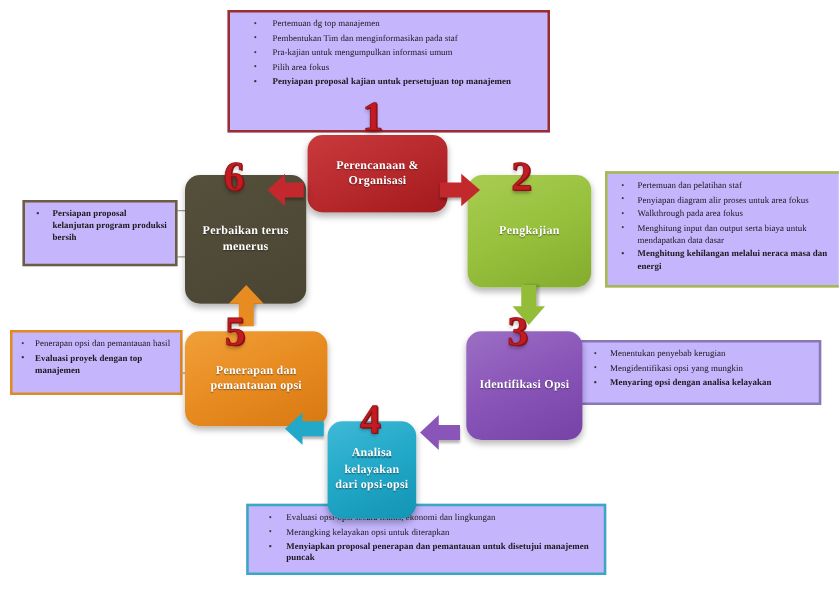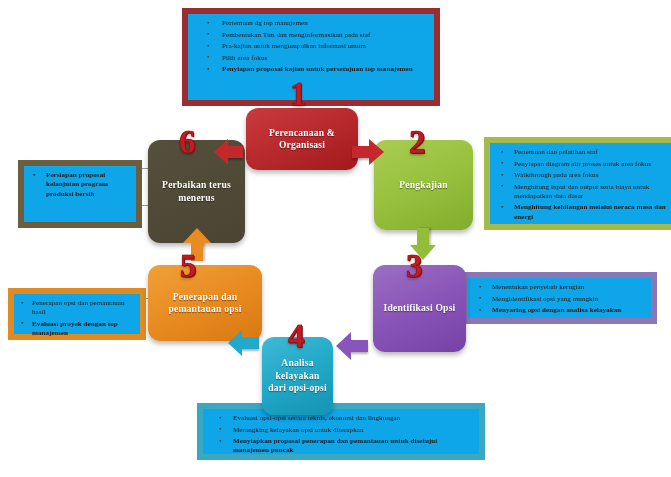--- a/index.html
+++ b/index.html
@@ -6,22 +6,22 @@
   body{
     width:671px;height:477px;position:relative;overflow:hidden;
     font-family:"Liberation Serif","DejaVu Serif",serif;
     color:#111;
   }
   #canvas{position:absolute;left:0;top:0;width:671px;height:477px;}
 
   
   .note{
     position:absolute;
-    background:#0ea5e9;
-    border:6px solid #f9a8d4;
+    background:#c4b5fd;
+    border:2px solid #f9a8d4;
     box-sizing:border-box;
     padding:5px 4px 5px 2px;
     z-index:4;
   }
   .note ul{
     margin:0;padding:0;list-style:none;
   }
   .note li{
     position:relative;
     font-size:7.1px;
@@ -39,24 +39,24 @@
   }
 
   #note1{left:182px;top:8px;width:258px;height:98px;border-color:#9b2d30;}
   #note1 li{padding-left:32px;}
   #note1 li:before{left:17px;}
   #note2{left:484px;top:137px;width:198px;height:93px;border-color:#a6b94a;}
   #note3{left:462px;top:272px;width:195px;height:52px;border-color:#8a77b5;}
   #note4{left:197px;top:403px;width:288px;height:57px;border-color:#3aa8c1;}
   #note4 li{padding-left:28px;}
   #note4 li:before{left:14px;}
-  #note5{left:8px;top:288px;width:138px;height:52px;border-color:#e08a22;}
+  #note5{left:8px;top:264px;width:138px;height:52px;border-color:#e08a22;}
   #note5 li{padding-left:16px;}
   #note5 li:before{left:5px;}
-  #note6{left:18px;top:160px;width:124px;height:68px;border-color:#6b5d3e;}
+  #note6{left:18px;top:160px;width:124px;height:53px;border-color:#6b5d3e;}
   #note6 li{padding-left:20px;}
   #note6 li:before{left:7px;}
 
   
   .conn{position:absolute;background:#9a9a9a;z-index:3;}
 
   
   .step{
     position:absolute;
     border-radius:12px;

